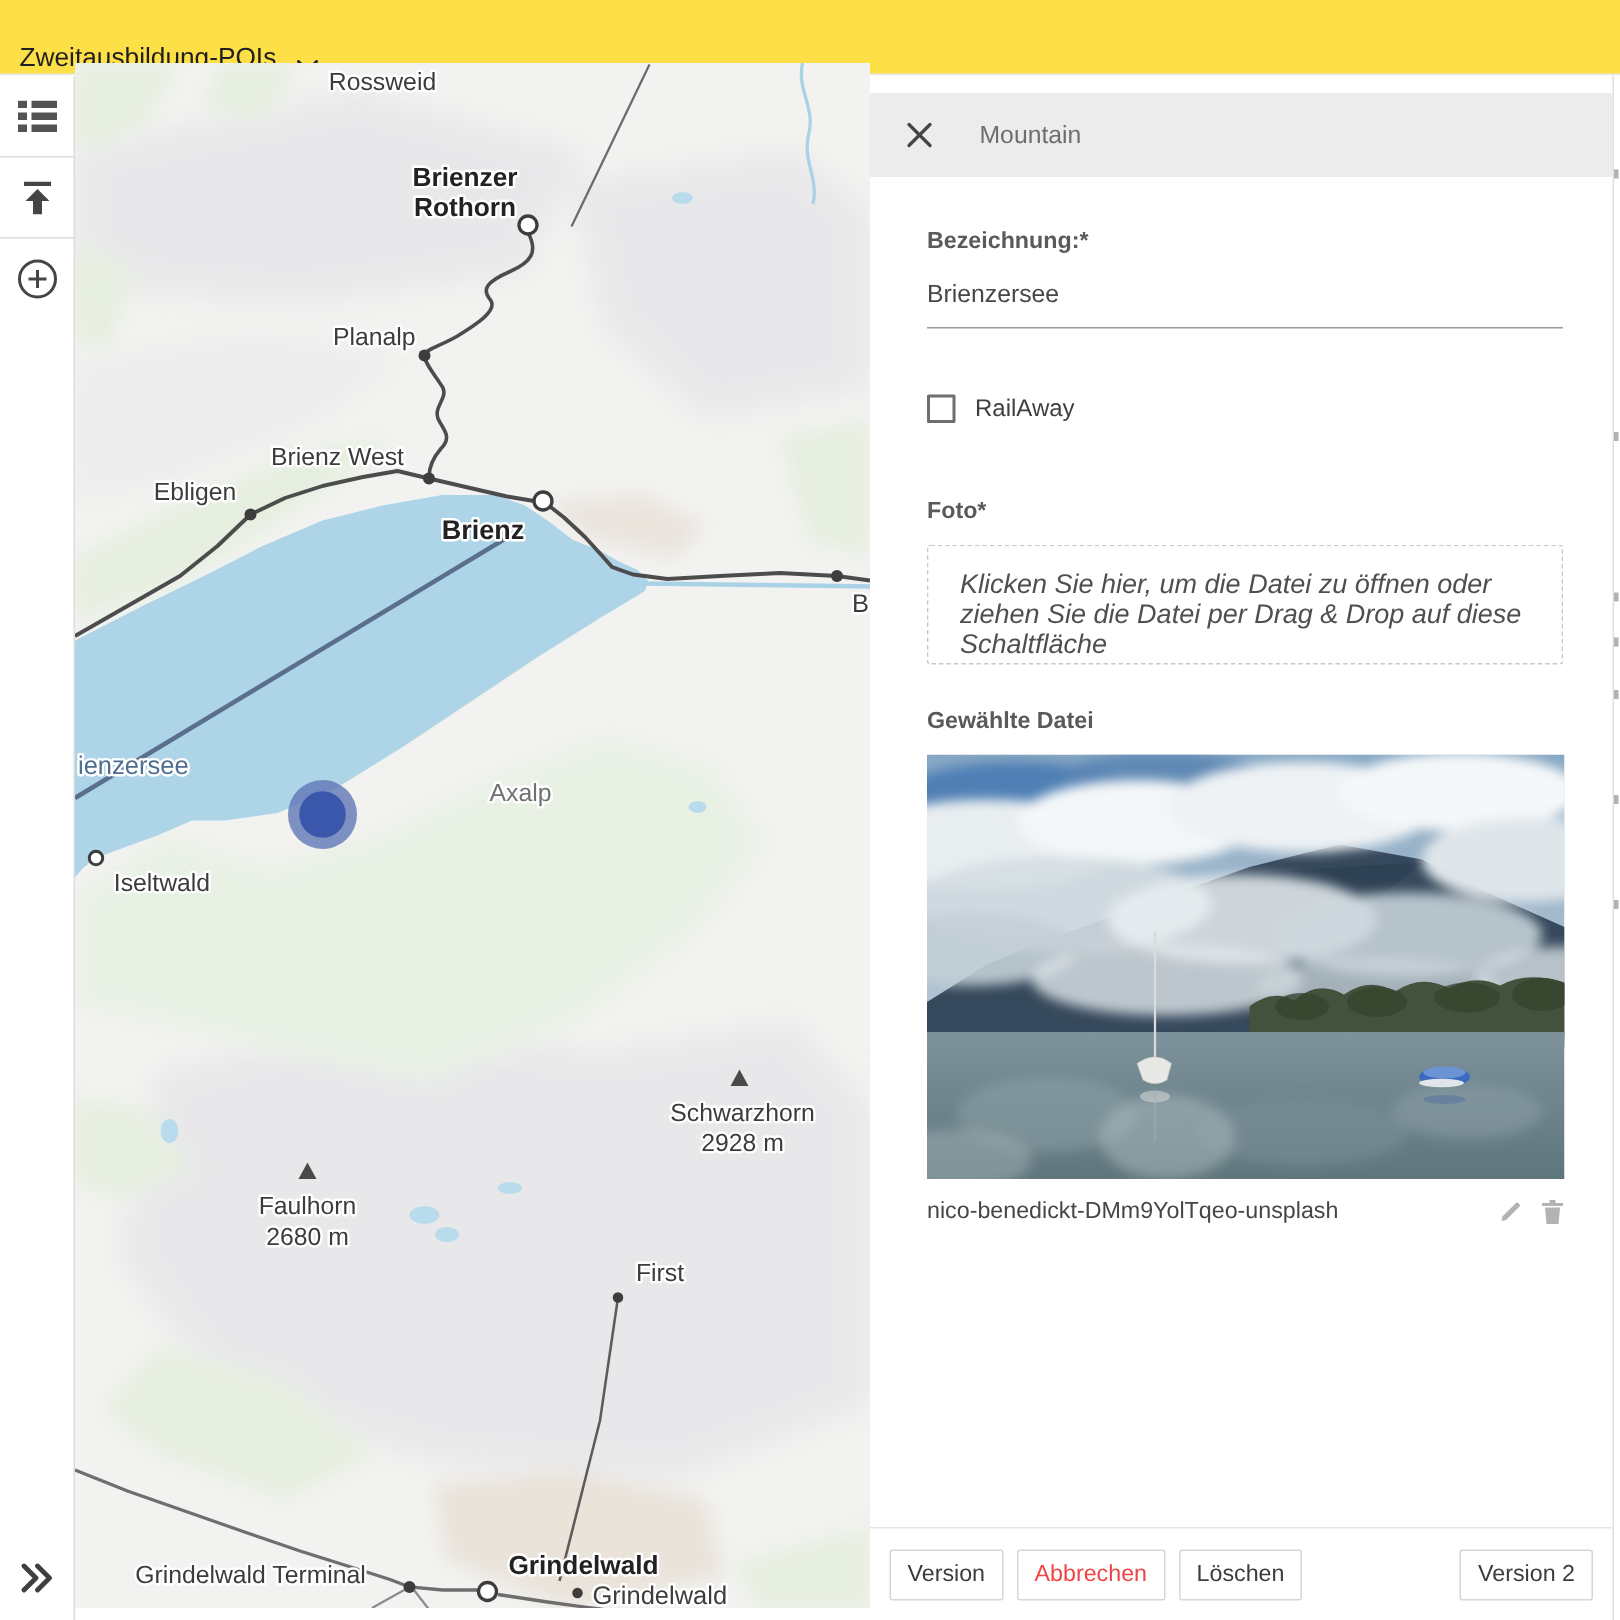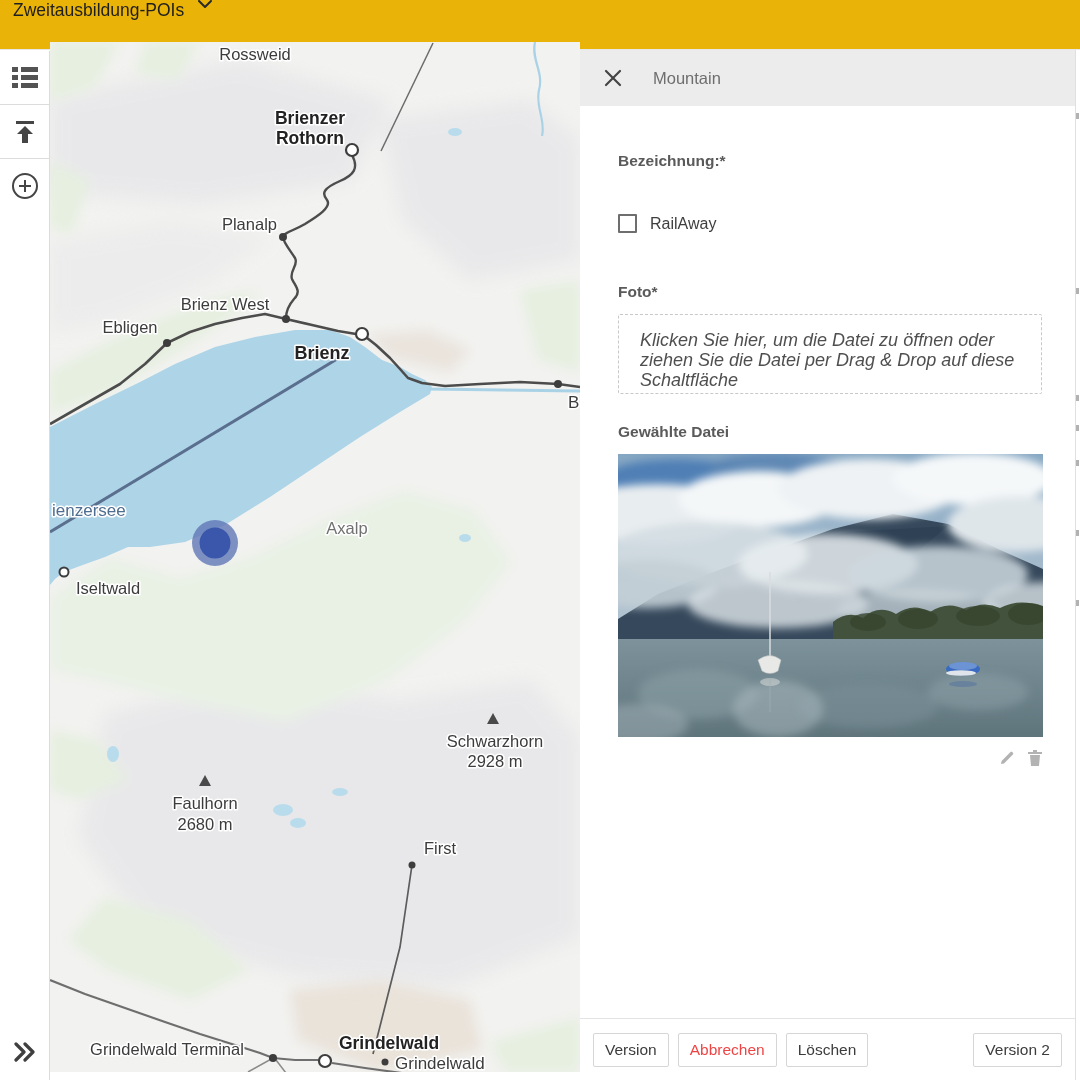--- a/index.html
+++ b/index.html
@@ -1,22 +1,22 @@
 <!DOCTYPE html>
 <html><head>
 <meta charset="utf-8">
 <style>
   * { margin:0; padding:0; box-sizing:border-box; }
   html,body { width:1080px; height:1080px; overflow:hidden; background:#fff;
               font-family:"Liberation Sans", sans-serif; }
   .abs { position:absolute; }
 
   
-  #topbar { left:0; top:0; width:1080px; height:50px; background:#eab308;
-            border-bottom:1px solid #e8e8e8; display:flex; align-items:flex-start; }
+  #topbar { left:0; top:0; width:1080px; height:50px; background:#fde047;
+            border-bottom:1px solid #e8e8e8; display:flex; align-items:flex-end; }
   #topbar .title { margin-left:13px; font-size:17.5px; color:#1f1f1f; }
   #topbar .chev { margin-left:14px; display:flex; align-items:center; cursor:pointer; }
 
   
   #sidebar { left:0; top:51px; width:50px; height:1029px; background:#fff;
              border-right:1px solid #dcdcdc; }
   .side-btn { width:50px; height:54px; display:flex; align-items:center; justify-content:center;
               border-bottom:1px solid #dcdcdc; color:#4d4d4d; cursor:pointer; }
   .side-btn.last { border-bottom:none; }
   #expand-btn { position:absolute; left:0; bottom:8px; width:50px; height:40px;
@@ -26,21 +26,21 @@
   
   #map { left:50px; top:42px; width:530px; height:1030px; overflow:hidden; background:#15803d; }
   .maplabel { font-family:"Liberation Sans",sans-serif; paint-order:stroke; stroke:#ffffff;
               stroke-width:3.2px; stroke-linejoin:round; fill:#3c3c3c; font-size:16.5px; }
   .maplabel.bold { font-weight:bold; fill:#222; font-size:17.5px; }
   .maplabel.water { fill:#4e6d90; font-size:17px; }
   .maplabel.dim { fill:#707070; }
 
   
   #panel { left:580px; top:50px; width:500px; height:1030px; background:#fff; }
-  #panel-header { position:absolute; left:0; top:0; width:500px; height:56px; background:#ececec;
+  #panel-header { position:absolute; left:0; top:12px; width:500px; height:56px; background:#ececec;
                   display:flex; align-items:center; }
   #close-btn { margin-left:22px; width:22px; height:22px; display:flex; align-items:center;
                justify-content:center; color:#454545; cursor:pointer; }
   #panel-title { margin-left:29px; font-size:16.5px; color:#6e6e6e; }
 
   #panel-body { position:absolute; left:0; top:56px; width:500px; height:912px; padding:0 38px; }
   .fld-label { font-size:15.5px; color:#5a5a5a;font-weight:bold; }
   #bez-label { margin-top:46px; }
   #bez-value { margin-top:17px; font-size:16.5px; color:#474747; padding-bottom:12px;
                border-bottom:1px solid #9b9b9b; cursor:text; }
@@ -247,20 +247,21 @@
       <svg width="18" height="18" viewBox="0 0 18 18">
         <line x1="2" y1="2" x2="16" y2="16" stroke="#454545" stroke-width="2.2" stroke-linecap="round"></line>
         <line x1="16" y1="2" x2="2" y2="16" stroke="#454545" stroke-width="2.2" stroke-linecap="round"></line>
       </svg>
     </span>
     <span id="panel-title">Mountain</span>
   </div>
 
   <div id="panel-body">
     <div id="bez-label" class="fld-label">Bezeichnung:*</div>
+    <div id="bez-value">Brienzersee</div>
 
     <div id="railaway-row">
       <div id="railaway-box"></div>
       <span id="railaway-label">RailAway</span>
     </div>
 
     <div id="foto-label" class="fld-label">Foto*</div>
     <div id="dropzone">Klicken Sie hier, um die Datei zu öffnen oder ziehen Sie die Datei per Drag &amp; Drop auf diese Schaltfläche</div>
 
     <div id="selected-label" class="fld-label">Gewählte Datei</div>
@@ -320,20 +321,21 @@
       <path d="M140,206 Q152,197 163,206 L160,217 Q152,222 144,217 Z" fill="#e8e8e6" stroke="#b9bcba" stroke-width="0.5"></path>
       <ellipse cx="152" cy="228" rx="10" ry="4" fill="#cfd4d4" opacity="0.6"></ellipse>
       <line x1="152" y1="224" x2="152" y2="258" stroke="#9fb0b5" stroke-width="1" opacity="0.7"></line>
       <ellipse cx="345" cy="215" rx="17" ry="6.5" fill="#3a6bc0"></ellipse>
       <ellipse cx="345" cy="212" rx="14" ry="4" fill="#6c93d4"></ellipse>
       <ellipse cx="343" cy="219" rx="15" ry="2.8" fill="#dfe5ea"></ellipse>
       <ellipse cx="345" cy="230" rx="14" ry="3" fill="#52729f" opacity="0.5"></ellipse>
     </svg>
 
     <div id="file-row">
+      <span id="file-name">nico-benedickt-DMm9YolTqeo-unsplash</span>
       <span id="file-actions">
         <span>
           <svg width="16" height="16" viewBox="0 0 16 16">
             <path d="M2 14 L2.6 11 L11.5 2.1 C12 1.6 12.8 1.6 13.3 2.1 L13.9 2.7 C14.4 3.2 14.4 4 13.9 4.5 L5 13.4 Z" fill="#b3b3b3"></path>
           </svg>
         </span>
         <span>
           <svg width="14" height="16" viewBox="0 0 14 16">
             <rect x="0" y="2" width="14" height="2" fill="#b3b3b3"></rect>
             <rect x="5" y="0" width="4" height="2" fill="#b3b3b3"></rect>

